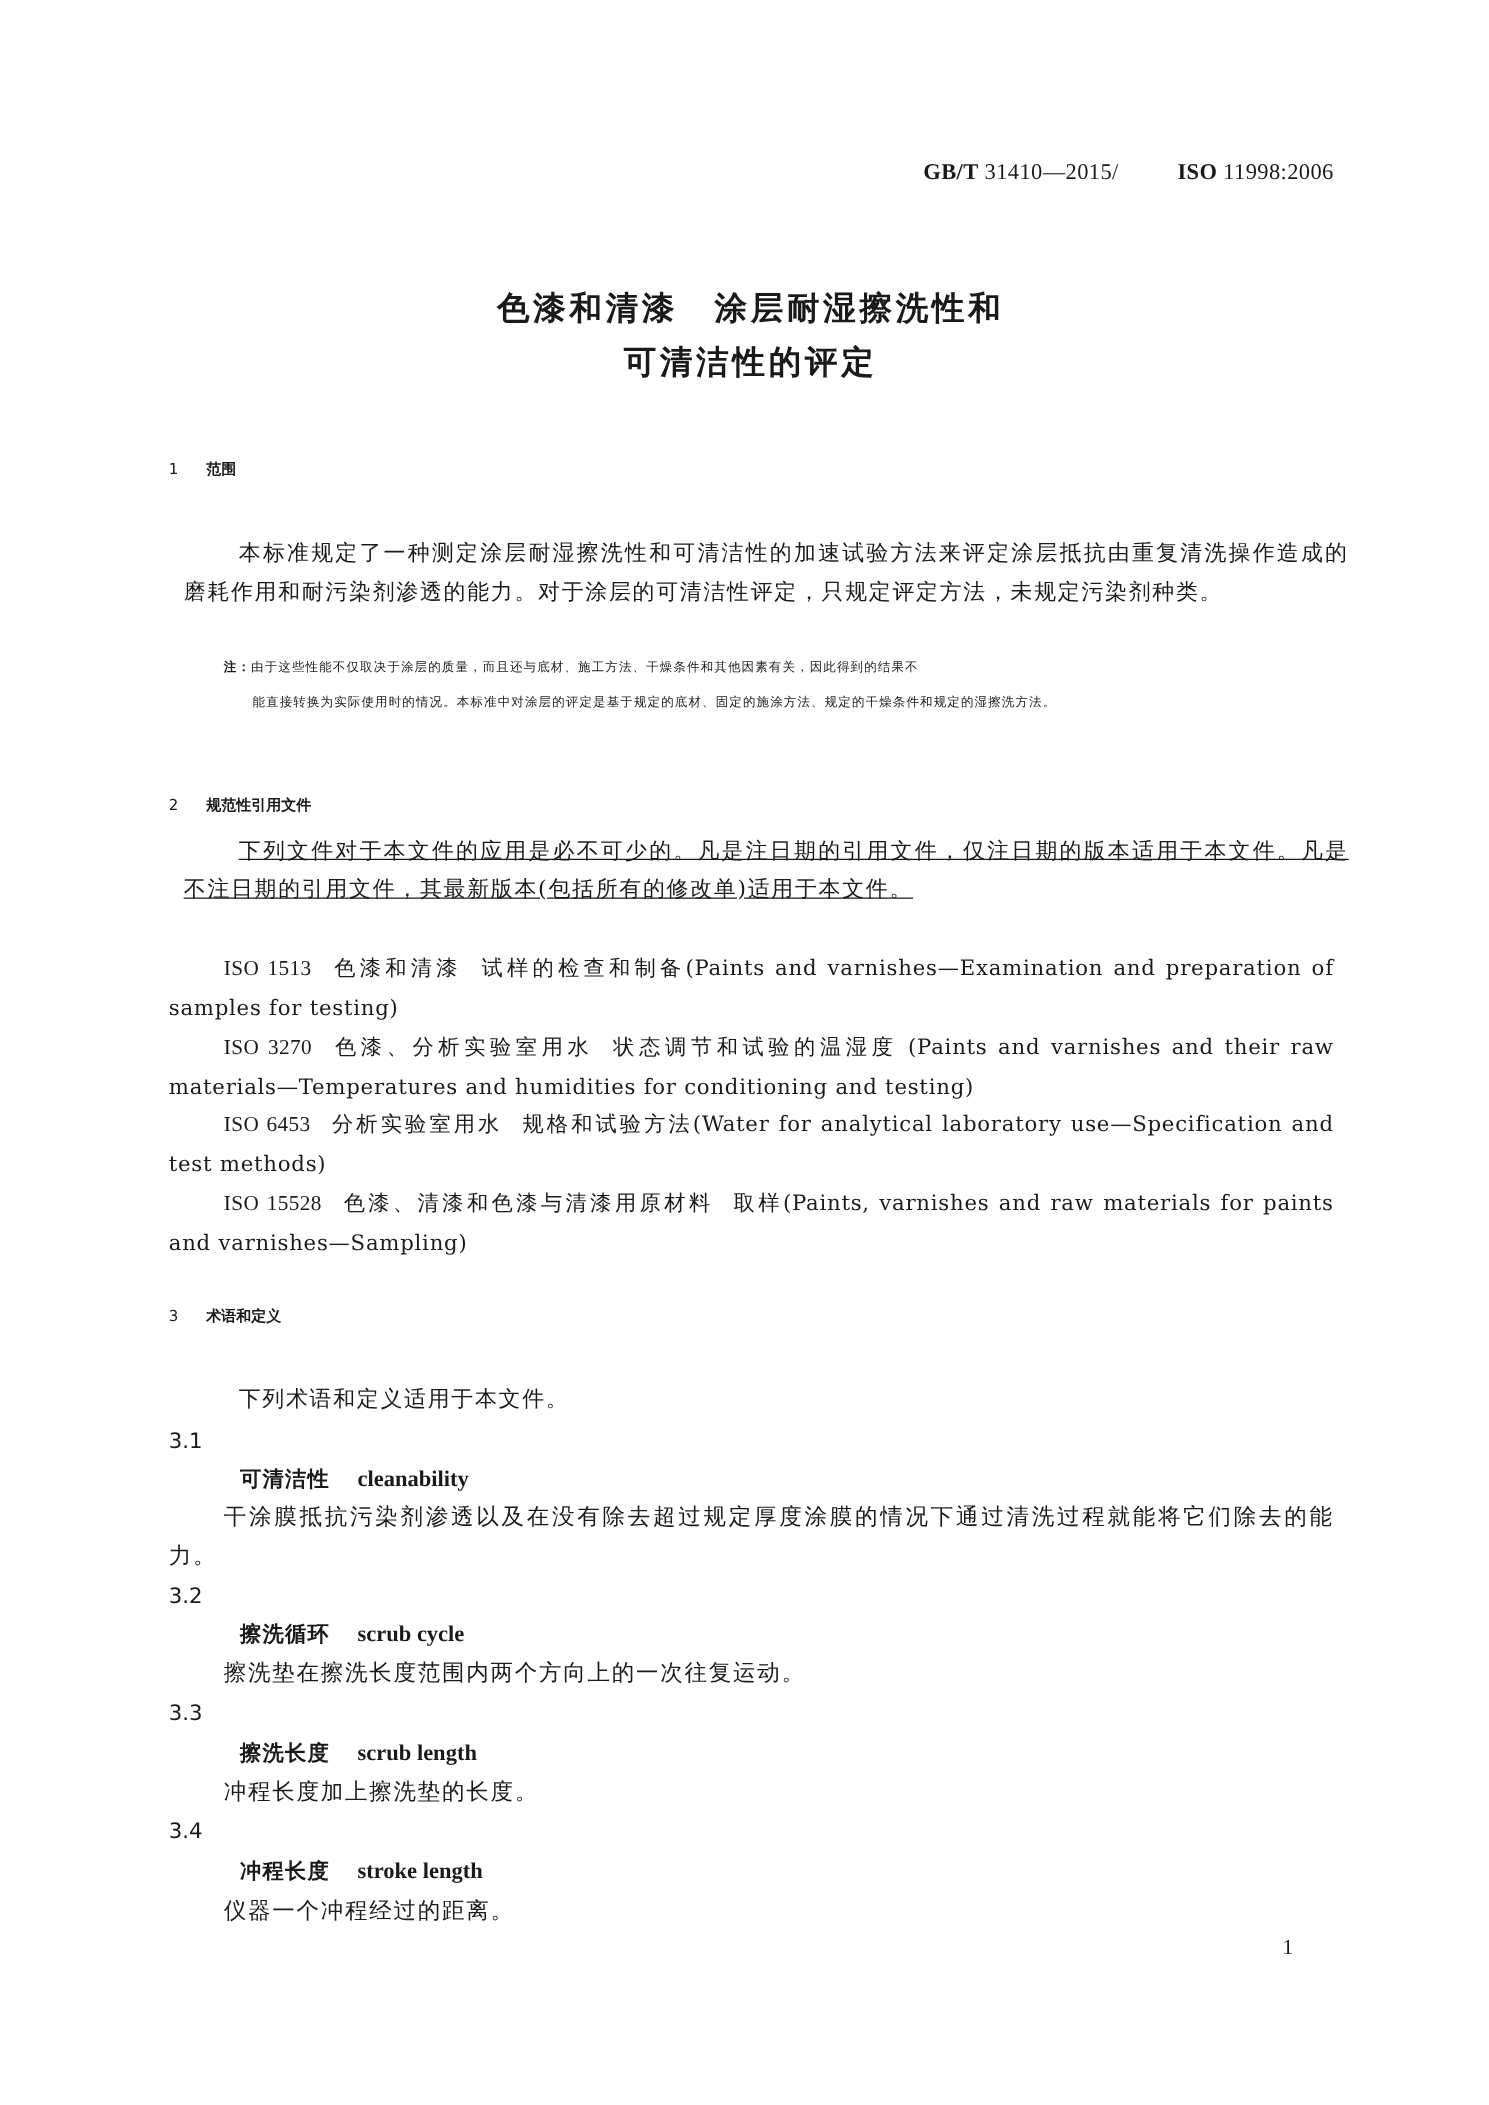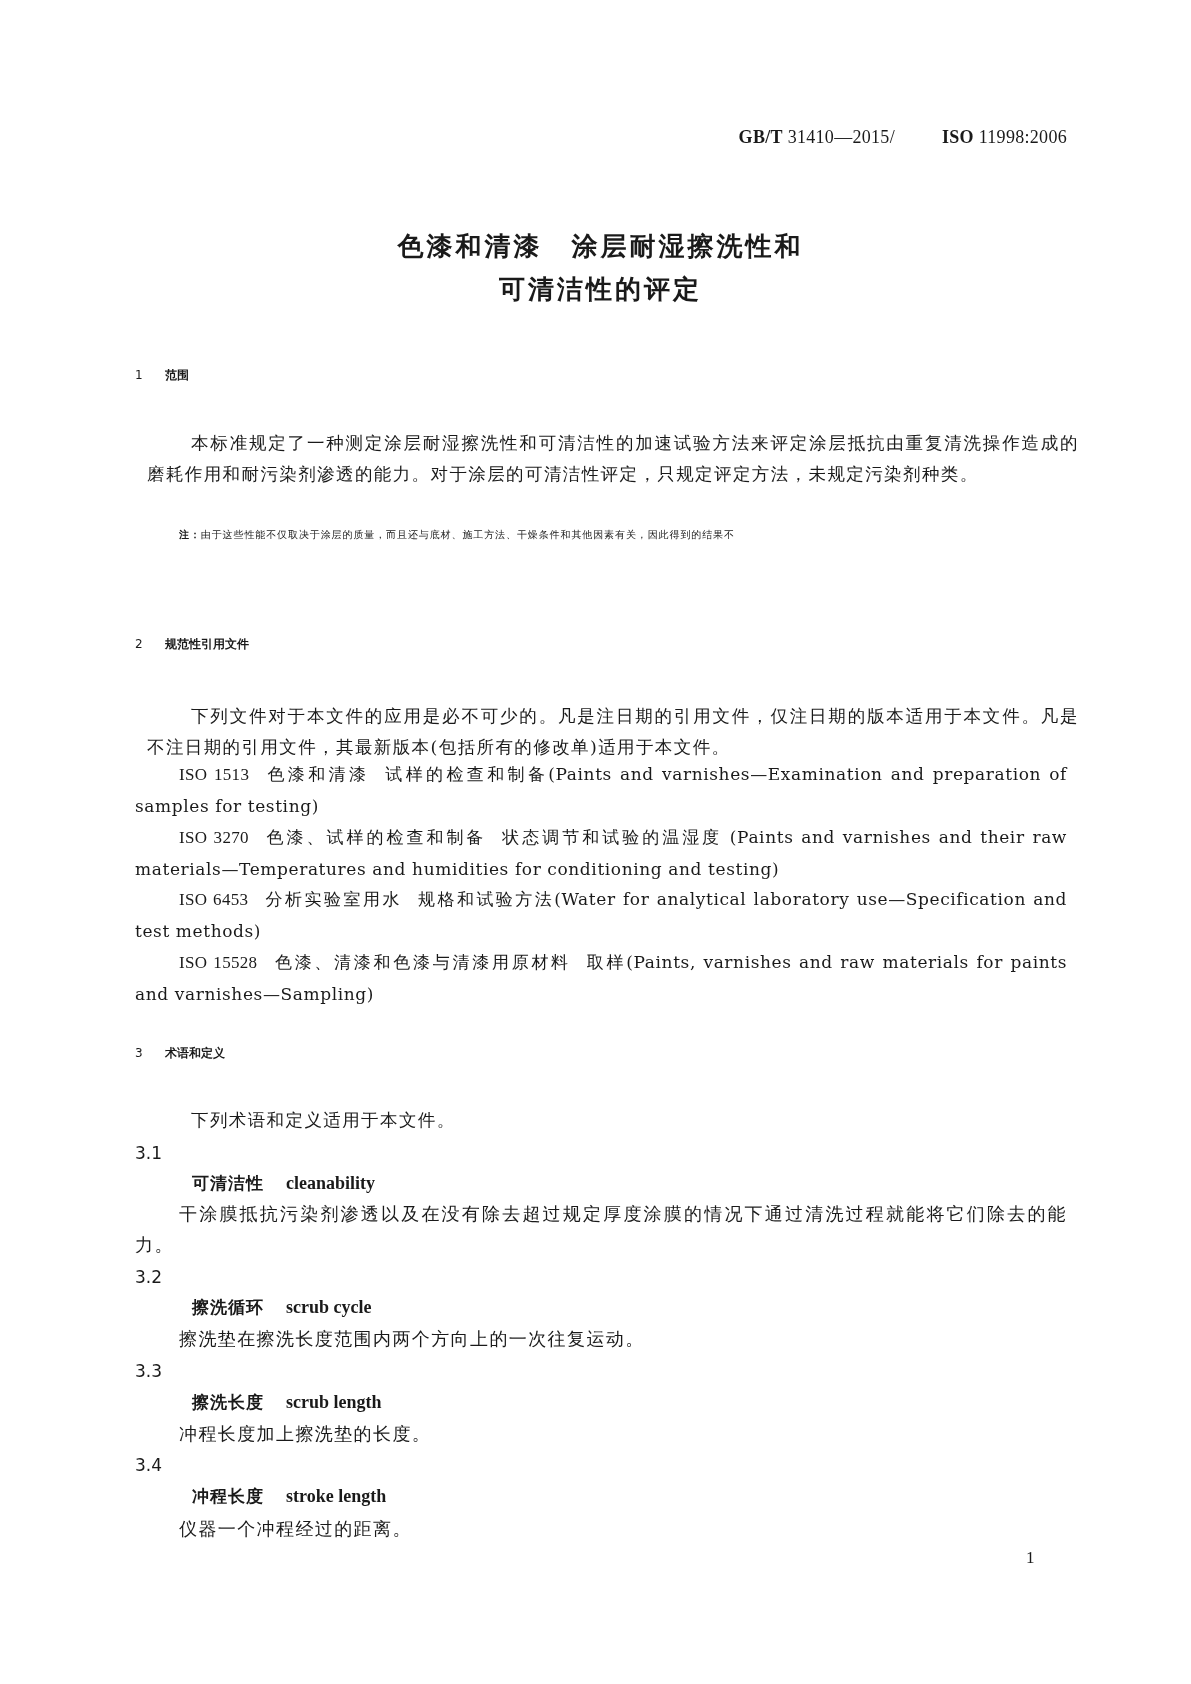--- a/index.html
+++ b/index.html
@@ -35,32 +35,33 @@
 
 <div class="abs title" style="top:229px;">色漆和清漆　涂层耐湿擦洗性和</div>
 <div class="abs title" style="top:272px;">可清洁性的评定</div>
 
 <div class="abs sec" style="top:367px;">
   <span class="num">1</span><span>范围</span>
 </div>
 <div class="para" style="top:428px;">本标准规定了一种测定涂层耐湿擦洗性和可清洁性的加速试验方法来评定涂层抵抗由重复清洗操作造成的磨耗作用和耐污染剂渗透的能力。对于涂层的可清洁性评定，只规定评定方法，未规定污染剂种类。</div>
 <div class="note" style="top:521px;">
   <span class="lbl">注：</span><span>由于这些性能不仅取决于涂层的质量，而且还与底材、施工方法、干燥条件和其他因素有关，因此得到的结果不</span>
+  <span class="cont">能直接转换为实际使用时的情况。本标准中对涂层的评定是基于规定的底材、固定的施涂方法、规定的干燥条件和规定的湿擦洗方法。</span>
 </div>
 
 <div class="abs sec" style="top:636px;">
   <span class="num">2</span><span>规范性引用文件</span>
 </div>
-<div class="para" style="top:701px;">下列文件对于本文件的应用是必不可少的。凡是注日期的引用文件，仅注日期的版本适用于本文件。凡是不注日期的引用文件，其最新版本(包括所有的修改单)适用于本文件。</div>
+<div class="para" style="top:666px;text-decoration:underline;">下列文件对于本文件的应用是必不可少的。凡是注日期的引用文件，仅注日期的版本适用于本文件。凡是不注日期的引用文件，其最新版本(包括所有的修改单)适用于本文件。</div>
 
 <div class="ref" style="top:759px;">
   <span class="code">ISO 1513</span><span class="zh">色漆和清漆</span><span class="zh2">试样的检查和制备</span><span>(Paints and varnishes—Examination and preparation of samples for testing)</span>
 </div>
 <div class="ref" style="top:822px;">
-  <span class="code">ISO 3270</span><span class="zh">色漆、试样的检查和制备</span><span class="zh2">状态调节和试验的温湿度</span><span> (Paints and varnishes and their raw materials—Temperatures and humidities for conditioning and testing)</span>
+  <span class="code">ISO 3270</span><span class="zh">色漆、分析实验室用水</span><span class="zh2">状态调节和试验的温湿度</span><span> (Paints and varnishes and their raw materials—Temperatures and humidities for conditioning and testing)</span>
 </div>
 <div class="ref" style="top:884px;">
   <span class="code">ISO 6453</span><span class="zh">分析实验室用水</span><span class="zh2">规格和试验方法</span><span>(Water for analytical laboratory use—Specification and test methods)</span>
 </div>
 <div class="ref" style="top:947px;">
   <span class="code">ISO 15528</span><span class="zh">色漆、清漆和色漆与清漆用原材料</span><span class="zh2">取样</span><span>(Paints, varnishes and raw materials for paints and varnishes—Sampling)</span>
 </div>
 
 <div class="abs sec" style="top:1045px;">
   <span class="num">3</span><span>术语和定义</span>

